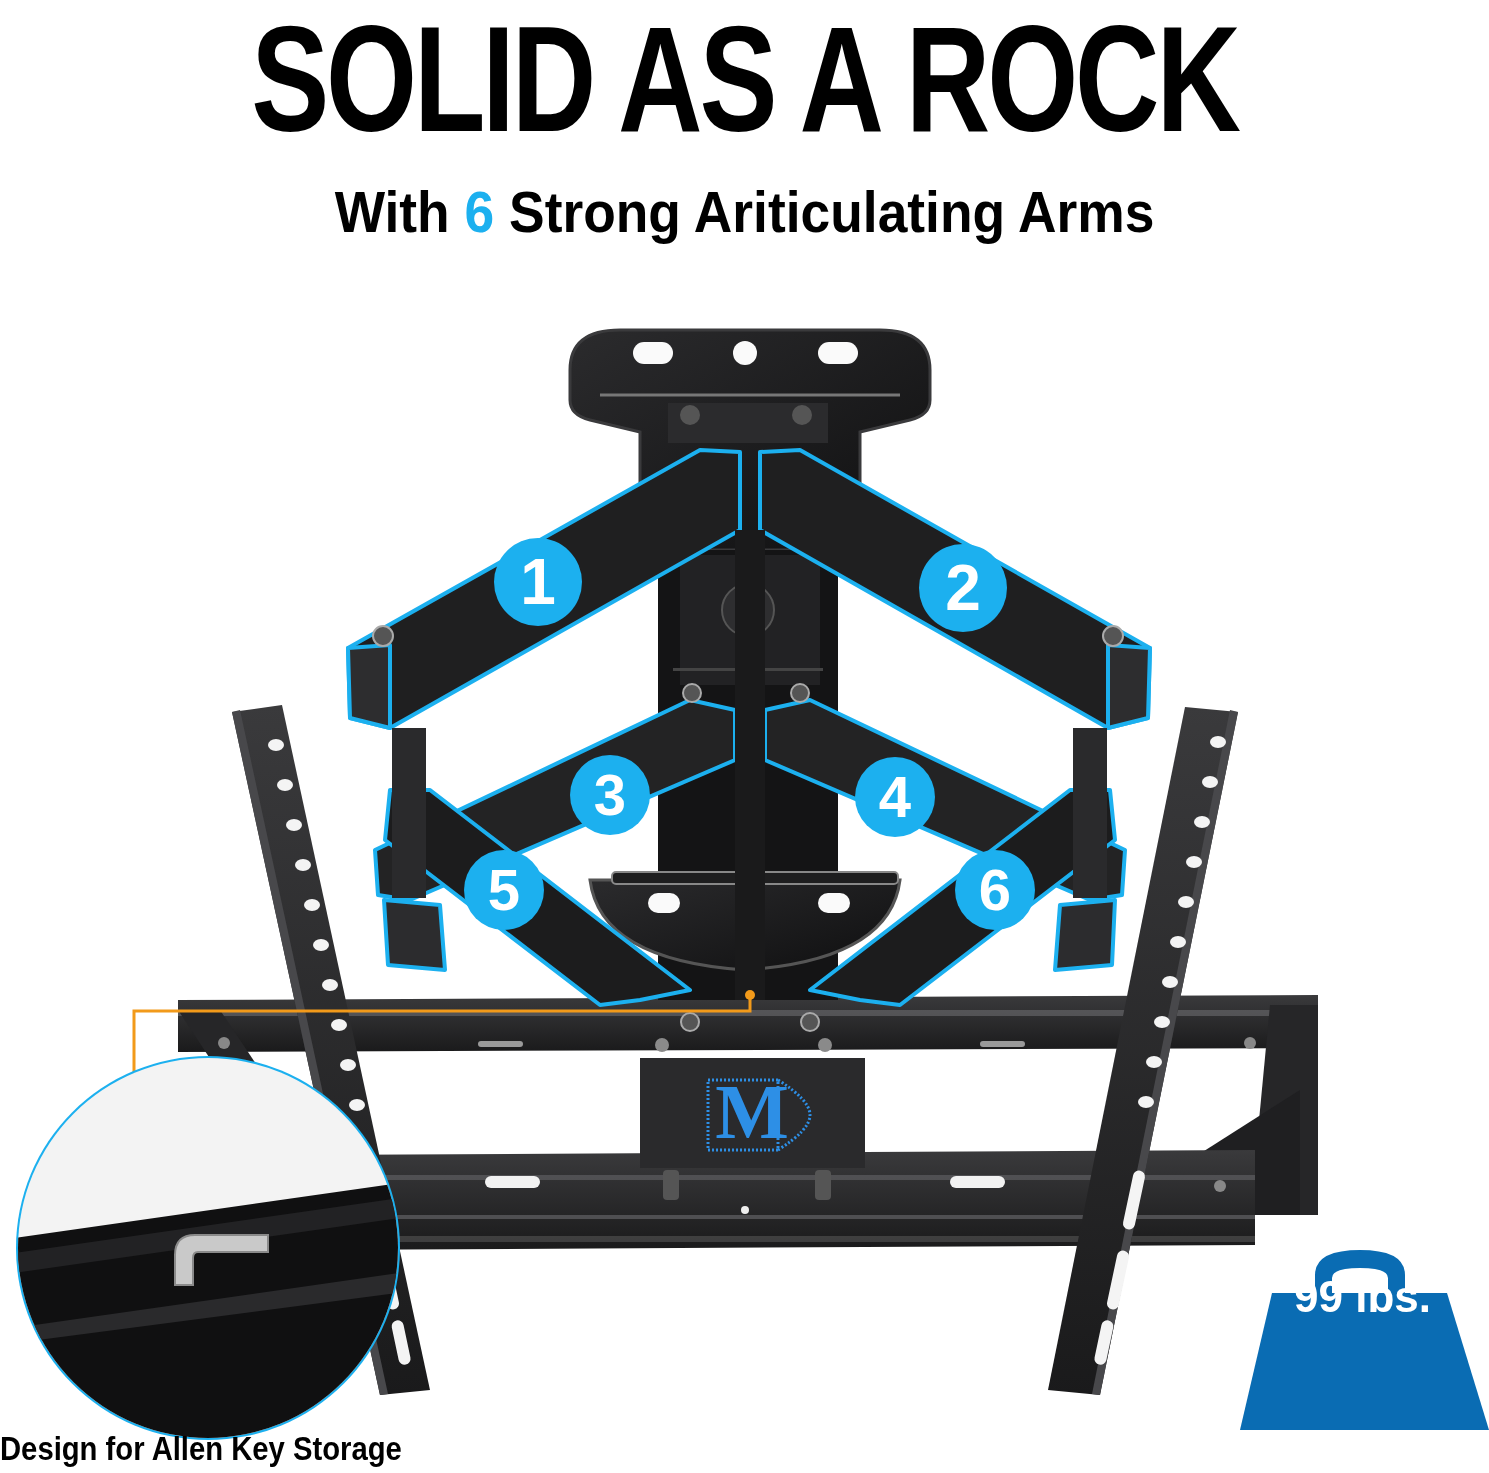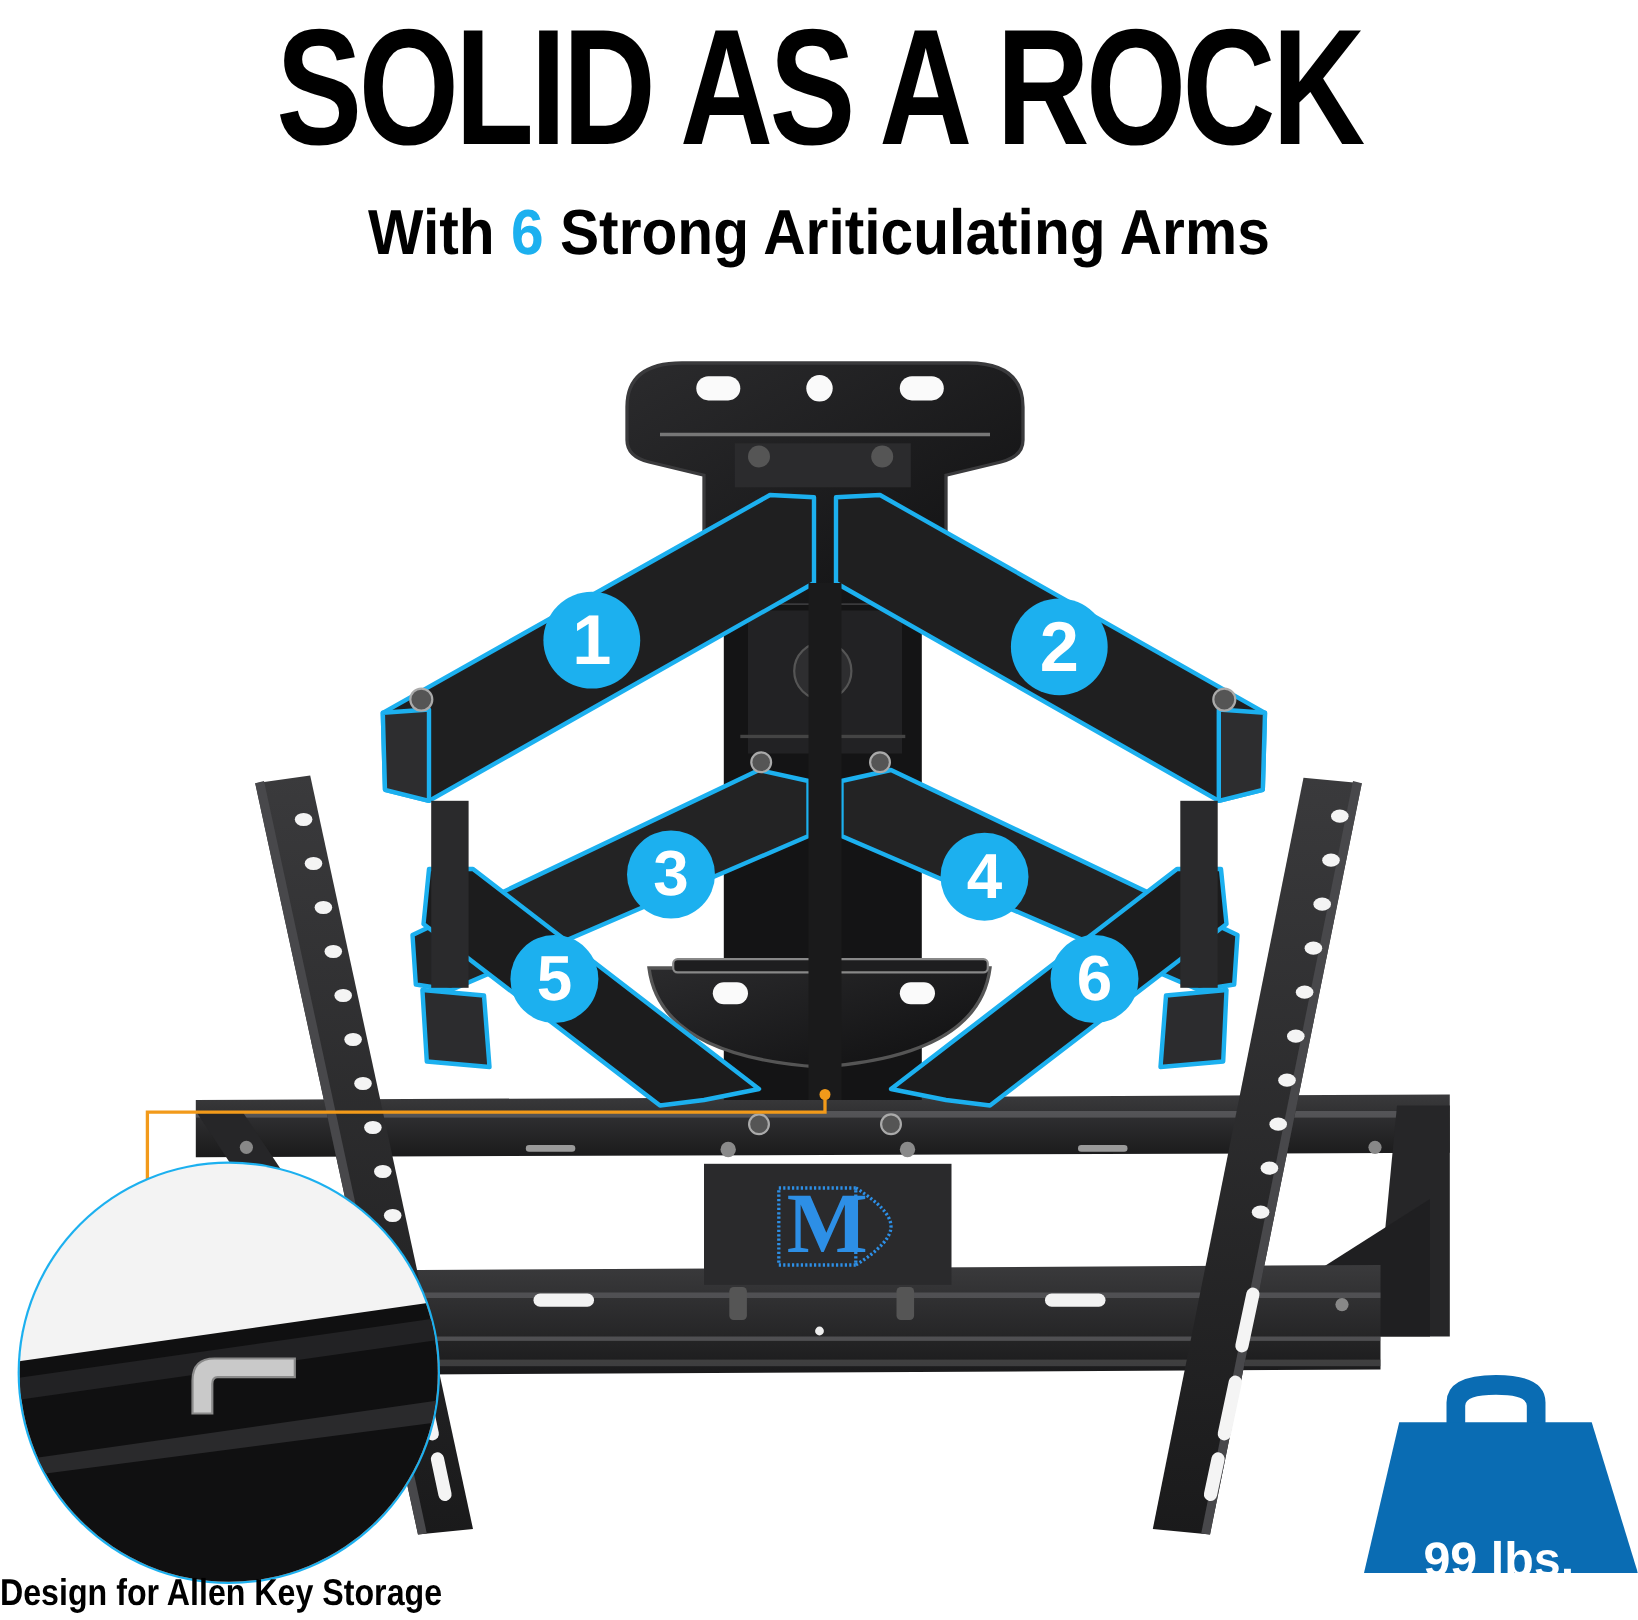--- a/index.html
+++ b/index.html
@@ -19,21 +19,21 @@
     transform: scaleX(0.92); transform-origin: center top;
   }
   .accent { color: #1cb0ef; }
   svg.art { position: absolute; left: 0; top: 0; }
   .caption {
     position: absolute; left: 0; top: 1428px; width: 440px;
     font-weight: 700; font-size: 34px; line-height: 40px; color: #000;
     transform: scaleX(0.86); transform-origin: left top; white-space: nowrap;
   }
   .weight-label {
-    position: absolute; left: 1240px; top: 1394px; width: 245px; text-align: center;
+    position: absolute; left: 1240px; top: 1272px; width: 245px; text-align: center;
     font-weight: 700; font-size: 44px; color: #ffffff; line-height: 50px;
   }
 </style>
 </head>
 <body>
 
 <div class="headline">
   <div class="headline-main">SOLID AS A ROCK</div>
   <div class="headline-sub"><span>With </span><span class="accent">6</span><span> Strong Ariticulating Arms</span></div>
 </div>

